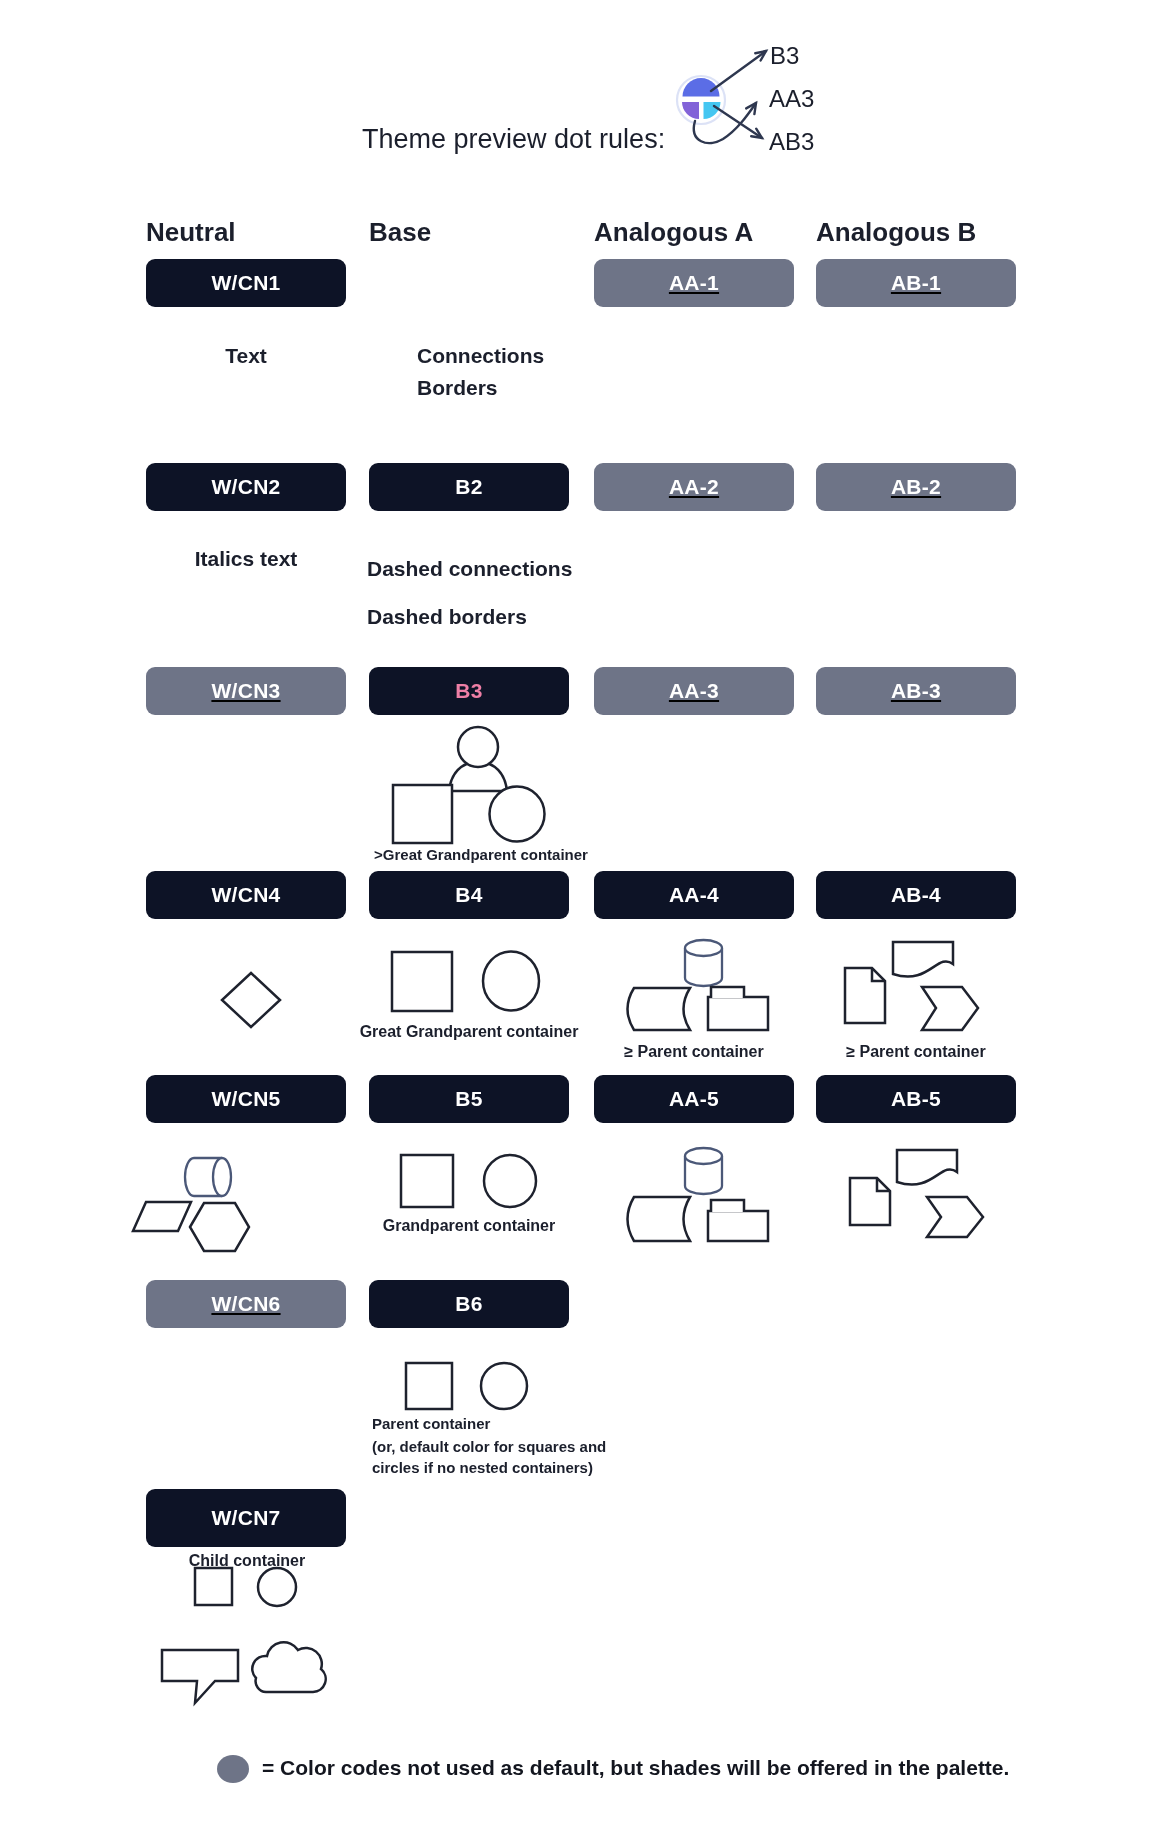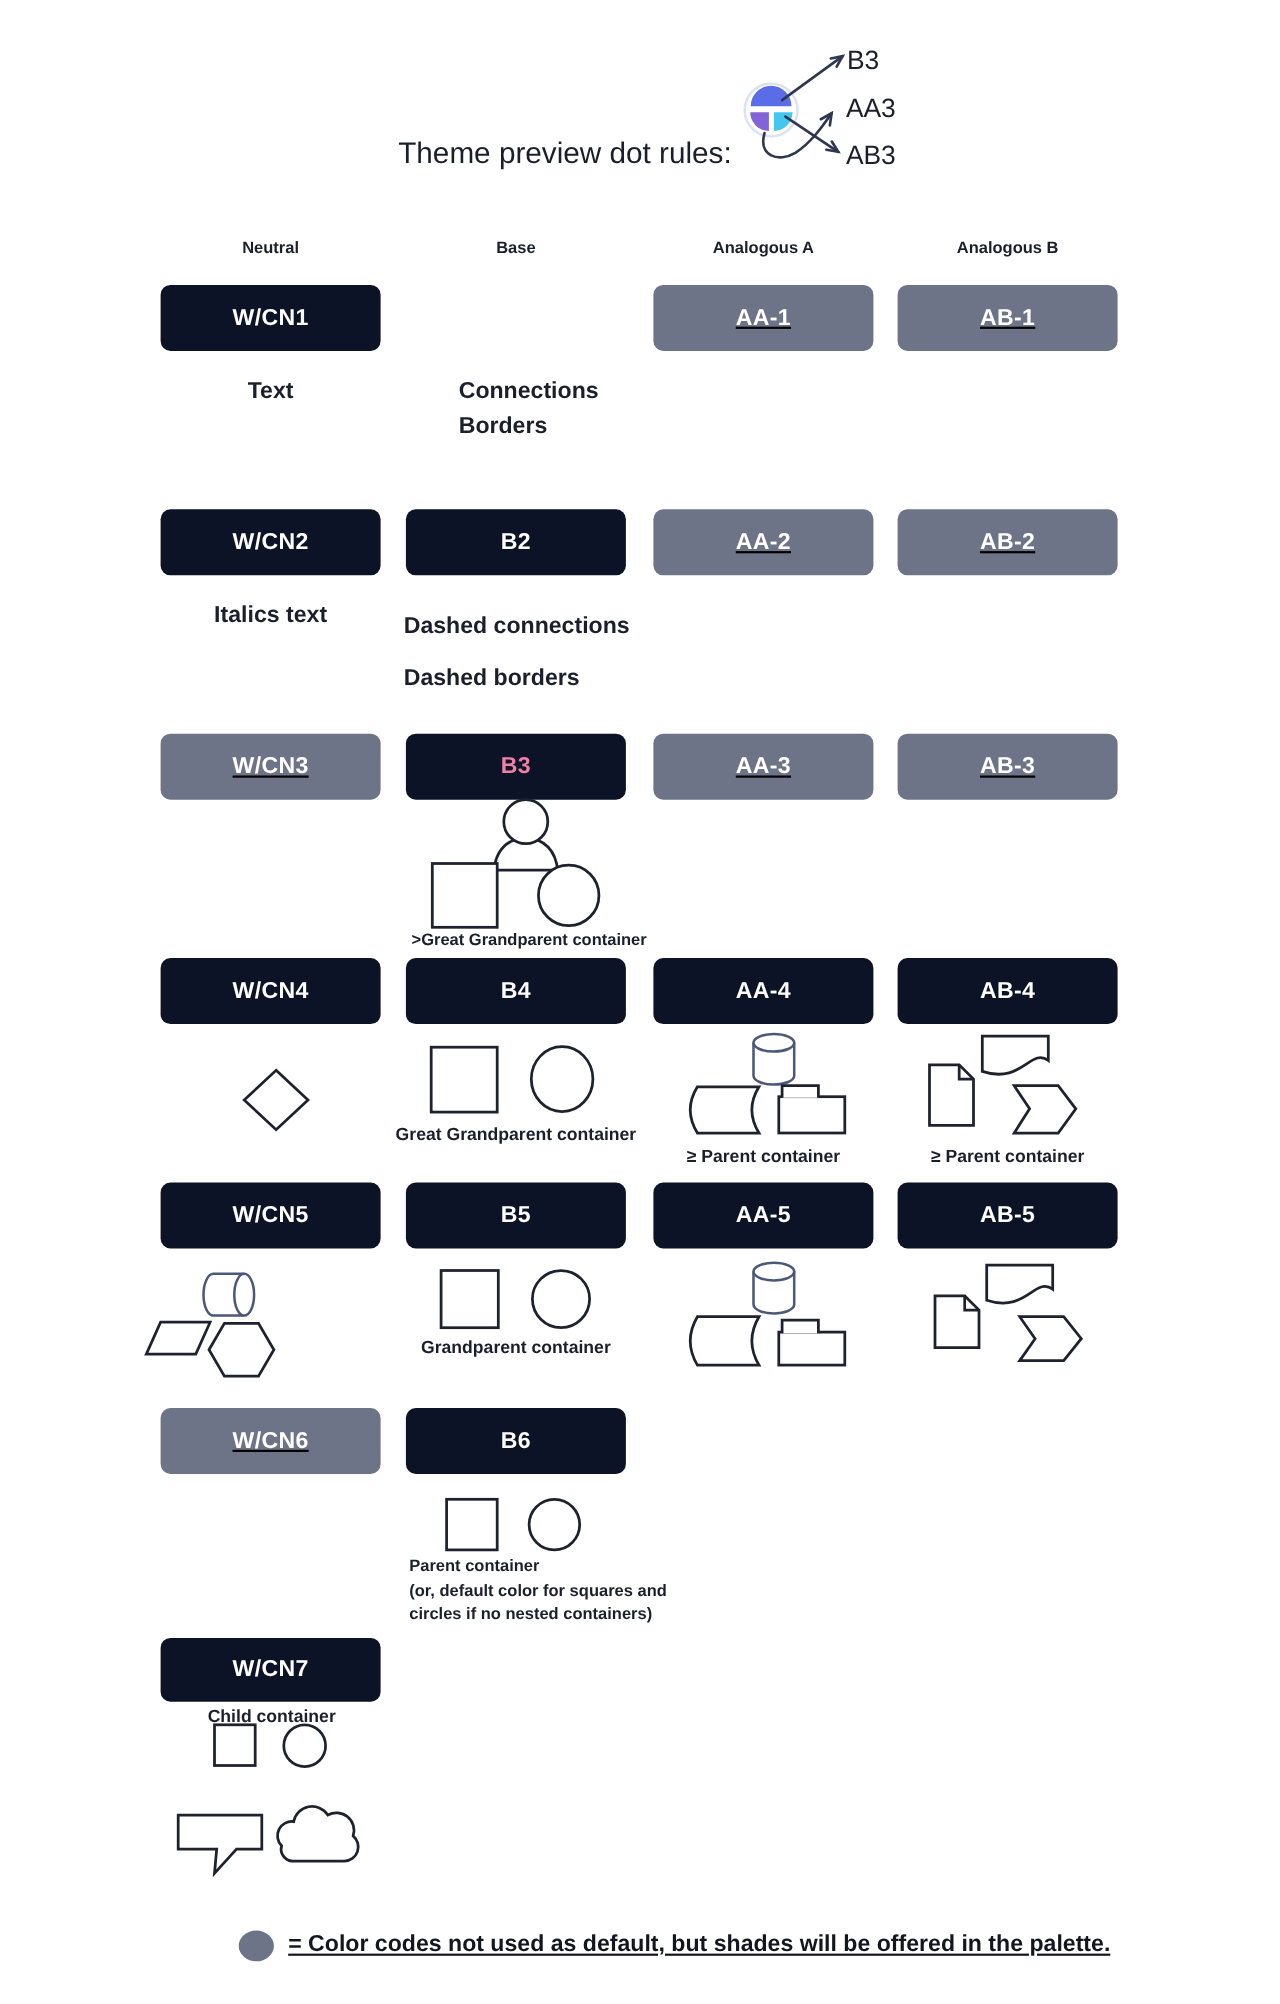--- a/index.html
+++ b/index.html
@@ -5,32 +5,32 @@
   :root{
     --dark:#0d1326; --gray:#6e7487; --pink:#ee7fa6; --text:#1b1f2c;
     --stroke:#1e222e; --cyl:#4b5878; --arrow:#2e374f;
     --dot-blue:#5b6de6; --dot-purple:#8263d8; --dot-cyan:#45c6f1; --dot-ring:#dce2f6;
   }
   html,body{margin:0;padding:0;background:#fff;}
   .canvas{position:relative;width:1164px;height:1822px;background:#fff;
           font-family:"Liberation Sans",sans-serif;overflow:hidden;}
   .title{position:absolute;left:362px;top:84px;font-size:27px;color:var(--text);margin-top:40px;}
   .dot-label{position:absolute;font-size:24px;color:var(--text);}
-  .col-header{position:absolute;width:200px;text-align:center;font-size:15px;font-weight:700;color:var(--text);}
-  .swatch{position:absolute;width:200px;height:60px;border-radius:9px;background:var(--dark);
+  .col-header{position:absolute;width:200px;text-align:left;font-size:26px;font-weight:700;color:var(--text);}
+  .swatch{position:absolute;width:200px;height:48px;border-radius:9px;background:var(--dark);
           display:flex;align-items:center;justify-content:center;}
   .swatch[data-variant="gray"]{background:var(--gray);text-decoration:underline;}
   .swatch-label{color:#fff;font-size:21px;font-weight:700;letter-spacing:.3px;}
   .swatch-label[data-accent="pink"]{color:var(--pink);}
   .caption{position:absolute;font-weight:700;color:var(--text);line-height:1.25;}
   .cap-lg{font-size:21px;}
   .cap-md{font-size:16px;}
   .cap-sm{font-size:15px;text-align:center;}
   .center{text-align:center;}
-  .legend-text{position:absolute;left:262px;top:1756px;font-size:21px;font-weight:700;color:#13161f;text-decoration:underline;}
+  .legend-text{position:absolute;left:262px;top:1756px;font-size:21px;font-weight:700;color:#13161f;}
   .shapes{position:absolute;left:0;top:0;}
   .shape{fill:#fff;stroke:var(--stroke);stroke-width:2.5;stroke-linejoin:miter;}
   .shape-thin{fill:none;stroke:var(--stroke);stroke-width:2.5;}
   .shape-cyl{fill:#fff;stroke:var(--cyl);stroke-width:2.3;}
   .arrow{fill:none;stroke:var(--arrow);stroke-width:2.4;stroke-linecap:round;stroke-linejoin:miter;}
 </style>
 </head>
 <body>
 
 <div class="canvas">

